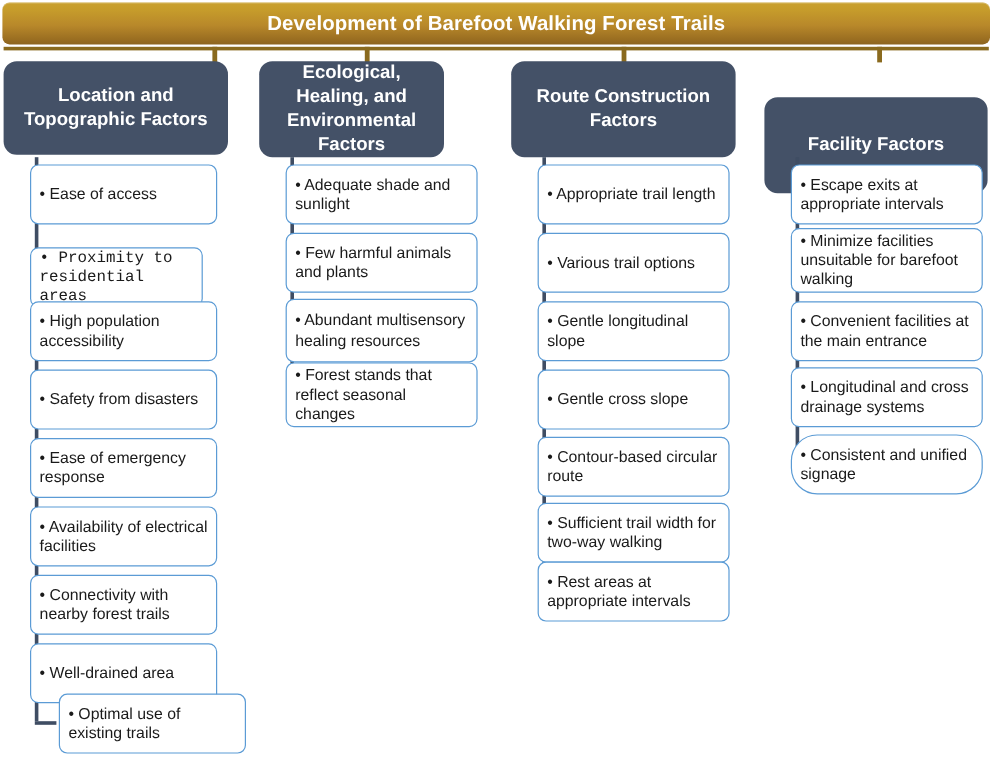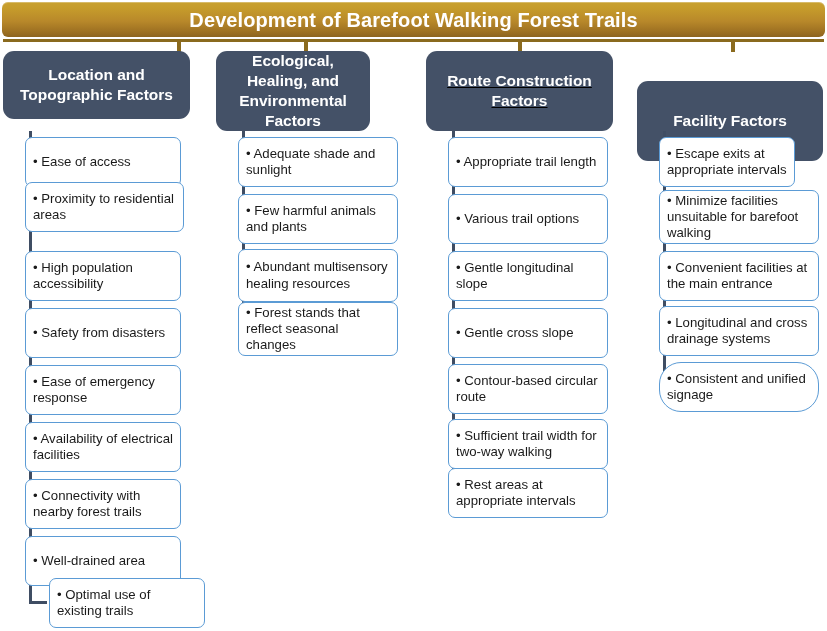--- a/index.html
+++ b/index.html
@@ -34,21 +34,21 @@
                 #b8882a 55%,
                 #9a6e21 88%,
                 #8c6420 100%);
     box-shadow: inset 0 1px 0 rgba(255,255,255,0.28);
     display: flex;
     align-items: center;
     justify-content: center;
   }
   .title-bar .title-text {
     color: #ffffff;
-    font-size: 20px;
+    font-size: 17px;
     font-weight: bold;
     letter-spacing: 0.1px;
     text-align: left;
     line-height: 1;
     white-space: nowrap;
   }
 
   
   .gold-rail {
     position: absolute;
@@ -114,32 +114,32 @@
     <span class="title-text">Development of Barefoot Walking Forest Trails</span>
   </div>
 
   <div class="gold-rail" style="left:3px; top:39px; width:821px; height:3px;"></div>
 
   <div class="gold-rail" style="left:177px; top:39px; width:4px; height:13px;"></div>
   <div class="gold-rail" style="left:304px; top:39px; width:4px; height:13px;"></div>
   <div class="gold-rail" style="left:518px; top:39px; width:4px; height:13px;"></div>
   <div class="gold-rail" style="left:731px; top:39px; width:4px; height:13px;"></div>
 
-  <div class="cat-box" style="left:3px; top:51px; width:187px; height:68px;">
+  <div class="cat-box" style="left:3px; top:51px; width:187px; height:78px;">
     <span class="cat-text">Location and Topographic Factors</span>
   </div>
   <div class="trunk" style="left:29px; top:131px; height:470px;"></div>
 
   <div class="stub" style="left:29px; top:161px; width:18px;"></div>
   <div class="leaf" style="left:25px; top:137px; width:156px; height:50px;">
     <span class="leaf-text">• Ease of access</span>
   </div>
 
   <div class="stub" style="left:29px; top:217px; width:18px;"></div>
-  <div class="leaf" style="left:25px; top:182px; width:159px; height:50px;">
+  <div class="leaf" style="left:25px; top:206px; width:144px; height:50px;font-family:Liberation Mono, monospace;">
     <span class="leaf-text">• Proximity to residential areas</span>
   </div>
 
   <div class="stub" style="left:29px; top:274px; width:18px;"></div>
   <div class="leaf" style="left:25px; top:251px; width:156px; height:50px;">
     <span class="leaf-text">• High population accessibility</span>
   </div>
 
   <div class="stub" style="left:29px; top:331px; width:18px;"></div>
   <div class="leaf" style="left:25px; top:308px; width:156px; height:50px;">
@@ -189,21 +189,21 @@
   <div class="stub" style="left:242px; top:274px; width:18px;"></div>
   <div class="leaf" style="left:238px; top:249px; width:160px; height:53px;">
     <span class="leaf-text">• Abundant multisensory healing resources</span>
   </div>
 
   <div class="stub" style="left:242px; top:329px; width:18px;"></div>
   <div class="leaf" style="left:238px; top:302px; width:160px; height:54px;">
     <span class="leaf-text">• Forest stands that reflect seasonal changes</span>
   </div>
 
-  <div class="cat-box" style="left:426px; top:51px; width:187px; height:80px;text-decoration:underline;">
+  <div class="cat-box" style="left:426px; top:51px; width:187px; height:80px;">
     <span class="cat-text">Route Construction Factors</span>
   </div>
   <div class="trunk" style="left:452px; top:131px; height:357px;"></div>
 
   <div class="stub" style="left:452px; top:161px; width:18px;"></div>
   <div class="leaf" style="left:448px; top:137px; width:160px; height:50px;">
     <span class="leaf-text">• Appropriate trail length</span>
   </div>
 
   <div class="stub" style="left:452px; top:217px; width:18px;"></div>
@@ -235,21 +235,21 @@
   <div class="leaf" style="left:448px; top:468px; width:160px; height:50px;">
     <span class="leaf-text">• Rest areas at appropriate intervals</span>
   </div>
 
   <div class="cat-box" style="left:637px; top:51px; width:186px; height:80px;margin-top:30px;">
     <span class="cat-text">Facility Factors</span>
   </div>
   <div class="trunk" style="left:663px; top:131px; height:253px;"></div>
 
   <div class="stub" style="left:663px; top:161px; width:18px;"></div>
-  <div class="leaf" style="left:659px; top:137px; width:136px; height:50px;">
+  <div class="leaf" style="left:659px; top:137px; width:160px; height:50px;">
     <span class="leaf-text">• Escape exits at appropriate intervals</span>
   </div>
 
   <div class="stub" style="left:663px; top:217px; width:18px;"></div>
   <div class="leaf" style="left:659px; top:190px; width:160px; height:54px;">
     <span class="leaf-text">• Minimize facilities unsuitable for barefoot walking</span>
   </div>
 
   <div class="stub" style="left:663px; top:274px; width:18px;"></div>
   <div class="leaf" style="left:659px; top:251px; width:160px; height:50px;">

